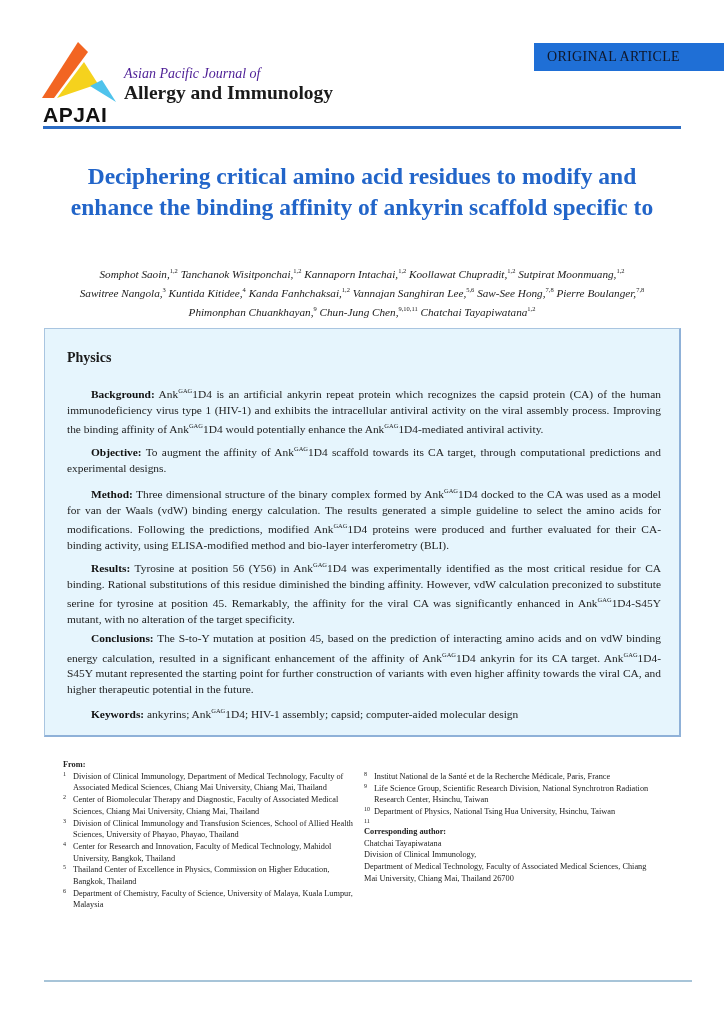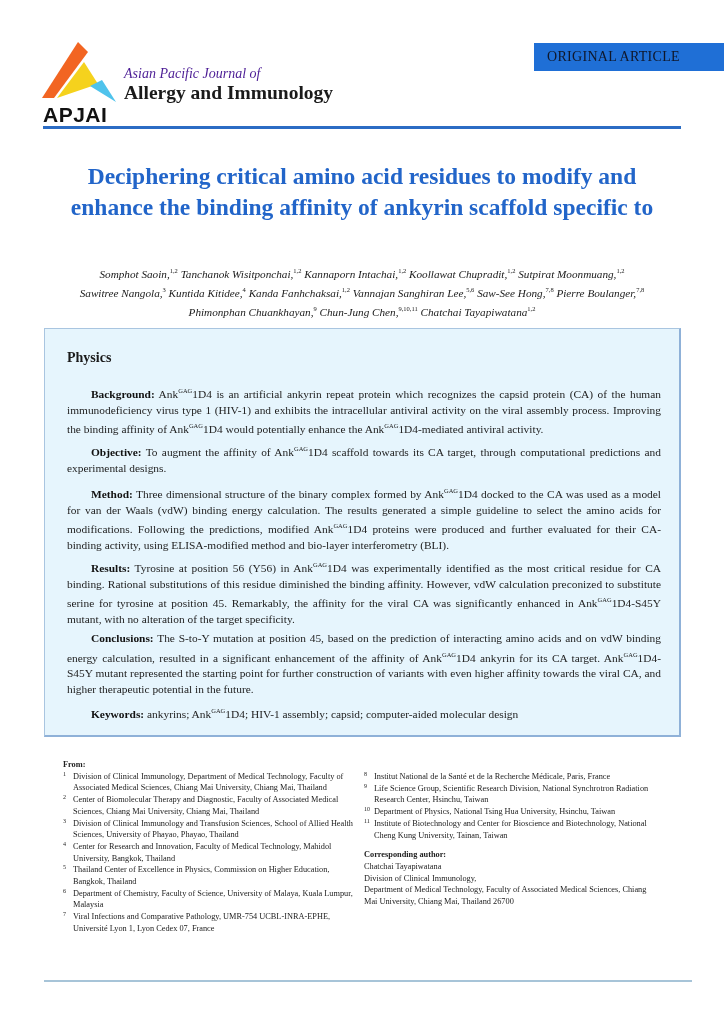--- a/index.html
+++ b/index.html
@@ -66,30 +66,29 @@
 
 <div class="affil affil-col" style="left:63px; top:759px;">
   <div class="head">From:</div>
   <div id="affil-left">
       <div class="item"><span class="num">1</span><span>Division of Clinical Immunology, Department of Medical Technology, Faculty of Associated Medical Sciences, Chiang Mai University, Chiang Mai, Thailand</span></div>
       <div class="item"><span class="num">2</span><span>Center of Biomolecular Therapy and Diagnostic, Faculty of Associated Medical Sciences, Chiang Mai University, Chiang Mai, Thailand</span></div>
       <div class="item"><span class="num">3</span><span>Division of Clinical Immunology and Transfusion Sciences, School of Allied Health Sciences, University of Phayao, Phayao, Thailand</span></div>
       <div class="item"><span class="num">4</span><span>Center for Research and Innovation, Faculty of Medical Technology, Mahidol University, Bangkok, Thailand</span></div>
       <div class="item"><span class="num">5</span><span>Thailand Center of Excellence in Physics, Commission on Higher Education, Bangkok, Thailand</span></div>
       <div class="item"><span class="num">6</span><span>Department of Chemistry, Faculty of Science, University of Malaya, Kuala Lumpur, Malaysia</span></div>
-      <div class="item"><span class="num">7</span><span>Viral Infections and Comparative Pathology, UMR-754 UCBL-INRA-EPHE, Université Lyon 1, Lyon Cedex 07, France</span></div>
     </div>
 </div>
 
 <div class="affil affil-col" style="left:364px; top:771px; width:295px;">
   <div id="affil-right">
       <div class="item"><span class="num">8</span><span>Institut National de la Santé et de la Recherche Médicale, Paris, France</span></div>
       <div class="item"><span class="num">9</span><span>Life Science Group, Scientific Research Division, National Synchrotron Radiation Research Center, Hsinchu, Taiwan</span></div>
       <div class="item"><span class="num">10</span><span>Department of Physics, National Tsing Hua University, Hsinchu, Taiwan</span></div>
-      <div class="item"><span class="num">11</span><span>Institute of Biotechnology and Center for Bioscience and Biotechnology, National Cheng Kung University, Tainan, Taiwan</span></div>
+      <div class="item"><span class="num">11</span></div>
     </div>
   <div style="height:8px"></div>
   <div class="head">Corresponding author:</div>
   <div>Chatchai Tayapiwatana</div>
   <div>Division of Clinical Immunology,</div>
   <div>Department of Medical Technology, Faculty of Associated Medical Sciences, Chiang Mai University, Chiang Mai, Thailand 26700</div>
 </div>
 
 <div class="footer-rule"></div>
 

